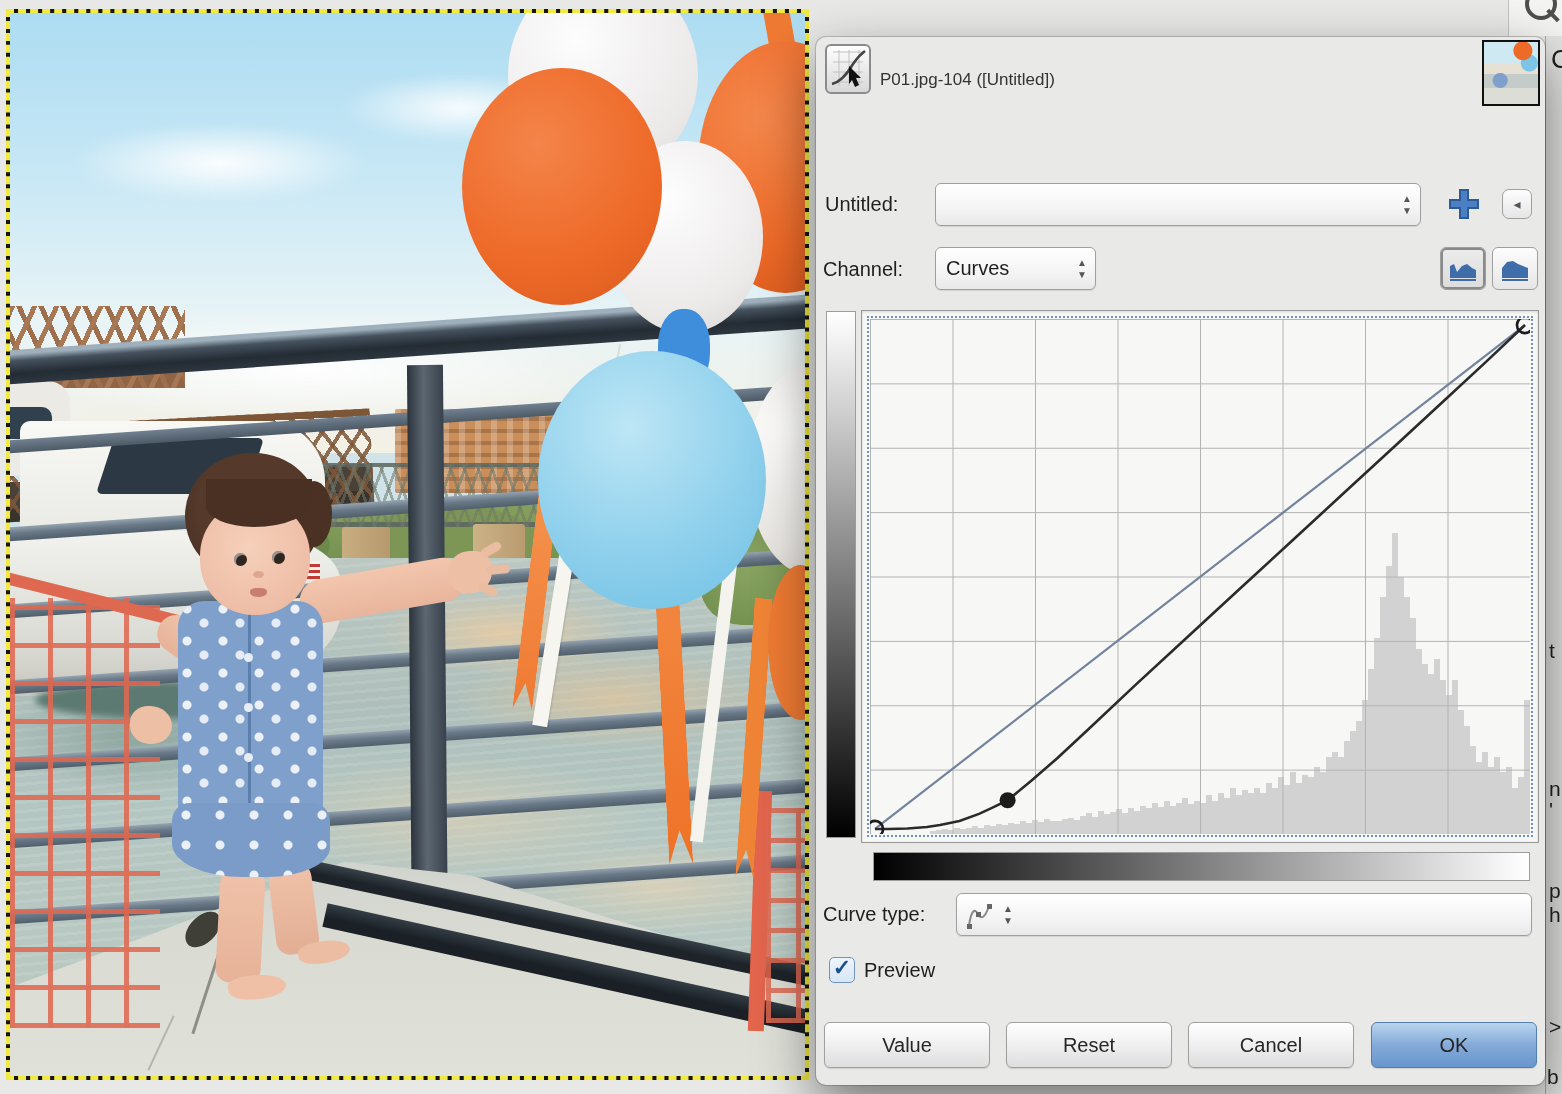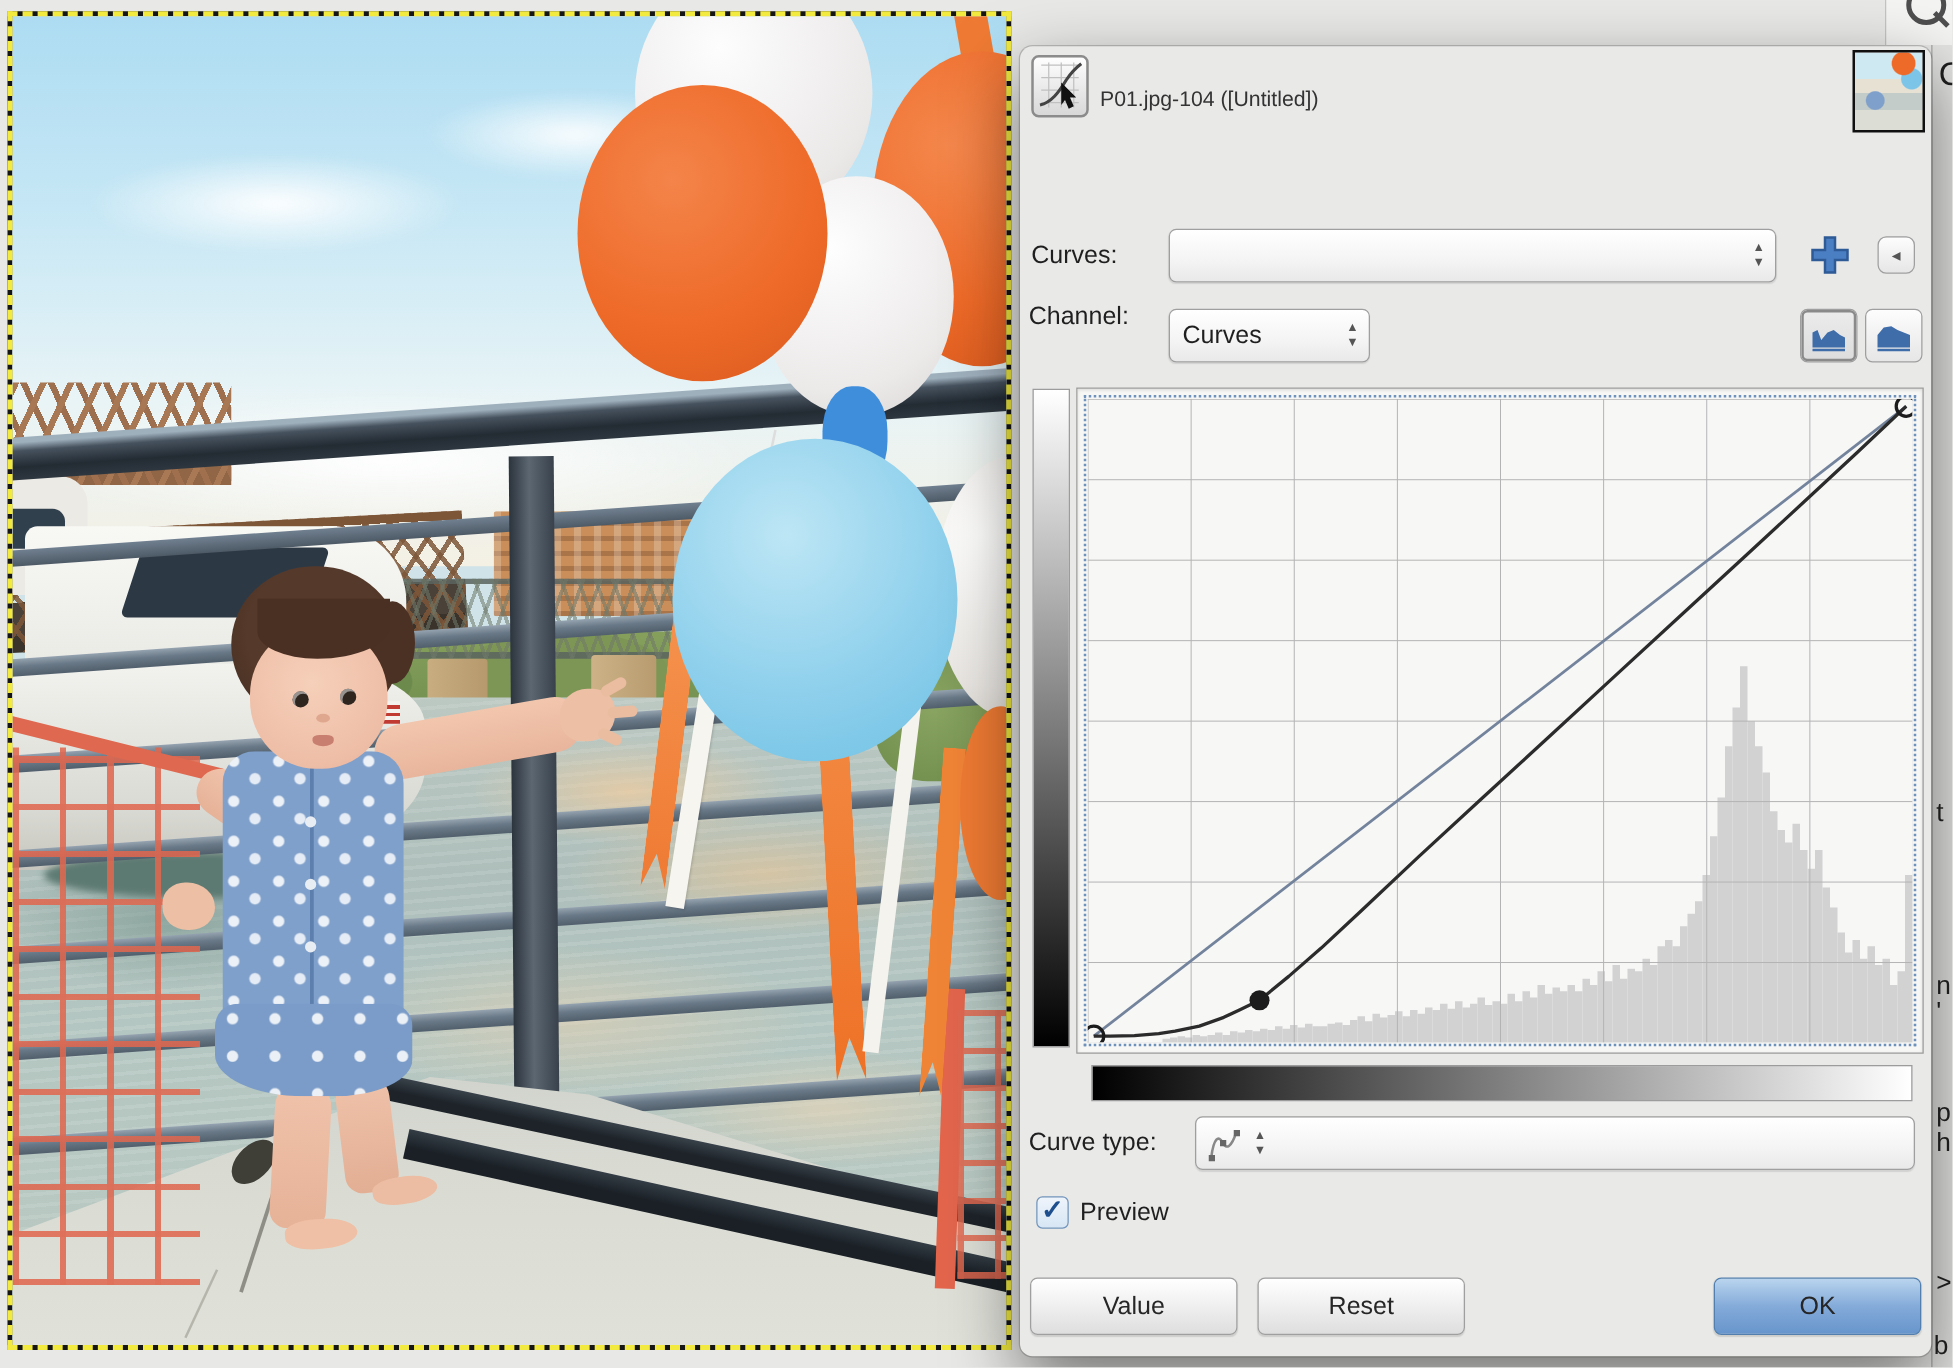--- a/index.html
+++ b/index.html
@@ -283,38 +283,38 @@
         <svg width="42" height="46" viewBox="0 0 42 46">
           <path d="M6 6 H36 M6 16 H36 M6 26 H36 M6 36 H36 M12 4 V40 M22 4 V40 M32 4 V40" stroke="#c0c0c0" stroke-width="1" fill="none"></path>
           <path d="M5 38 C14 36 20 28 26 18 C30 12 34 8 38 5" stroke="#444" stroke-width="2.5" fill="none"></path>
           <path d="M22 20 l12 12 -5 0 3 7 -4 2 -3 -7 -3 4 z" fill="#111"></path>
         </svg>
       </div>
       <div class="hdr-sub">P01.jpg-104 ([Untitled])</div>
       <div class="thumb"></div>
     </div>
 
-    <div class="row-label abs" style="left:9px;top:156px;">Curves:</div>
+    <div class="row-label abs" style="left:9px;top:156px;">Untitled:</div>
     <div class="combo abs" style="left:119px;top:146px;width:486px;height:43px;">
       <div class="val"></div>
       <div class="spin">
           <span>▲</span>
           <span>▼</span>
         </div>
     </div>
     <div class="abs" style="left:628px;top:147px;width:40px;height:40px;display:flex;align-items:center;justify-content:center;">
       <svg width="34" height="34" viewBox="0 0 34 34">
         <path d="M13 3 h8 v10 h10 v8 h-10 v10 h-8 v-10 H3 v-8 h10 z" fill="#4b7fc3" stroke="#2e5a96" stroke-width="2"></path>
       </svg>
     </div>
     <div class="tool abs" style="left:686px;top:152px;width:30px;height:30px;border-radius:7px;">
       <span style="font-size:14px;color:#555;">◂</span>
     </div>
 
-    <div class="row-label abs" style="left:7px;top:205px;">Channel:</div>
+    <div class="row-label abs" style="left:7px;top:221px;">Channel:</div>
     <div class="combo abs" style="left:119px;top:210px;width:161px;height:43px;">
       <div class="val">Curves</div>
       <div class="spin">
           <span>▲</span>
           <span>▼</span>
         </div>
     </div>
     <div class="tool pressed abs" style="left:624px;top:210px;width:46px;height:43px;">
       <svg width="30" height="26" viewBox="0 0 30 26">
         <path d="M2 22 L2 10 L6 8 L9 16 L14 10 L19 8 L24 12 L28 14 L28 22 Z" fill="#3f6daa"></path>
@@ -471,16 +471,17 @@
         </div>
     </div>
 
     <div class="checkbox on" id="previewBox">
       <span class="mark">✓</span>
     </div>
     <div class="row-label abs" style="left:48px;top:922px;">Preview</div>
 
     <div class="btn abs" style="left:8px;top:985px;width:166px;height:46px;">Value</div>
     <div class="btn abs" style="left:190px;top:985px;width:166px;height:46px;">Reset</div>
+    <div class="btn abs" style="left:372px;top:985px;width:166px;height:46px;">Cancel</div>
     <div class="btn primary abs" style="left:555px;top:985px;width:166px;height:46px;">OK</div>
   </div>
 
 </div>
 
 </body></html>

